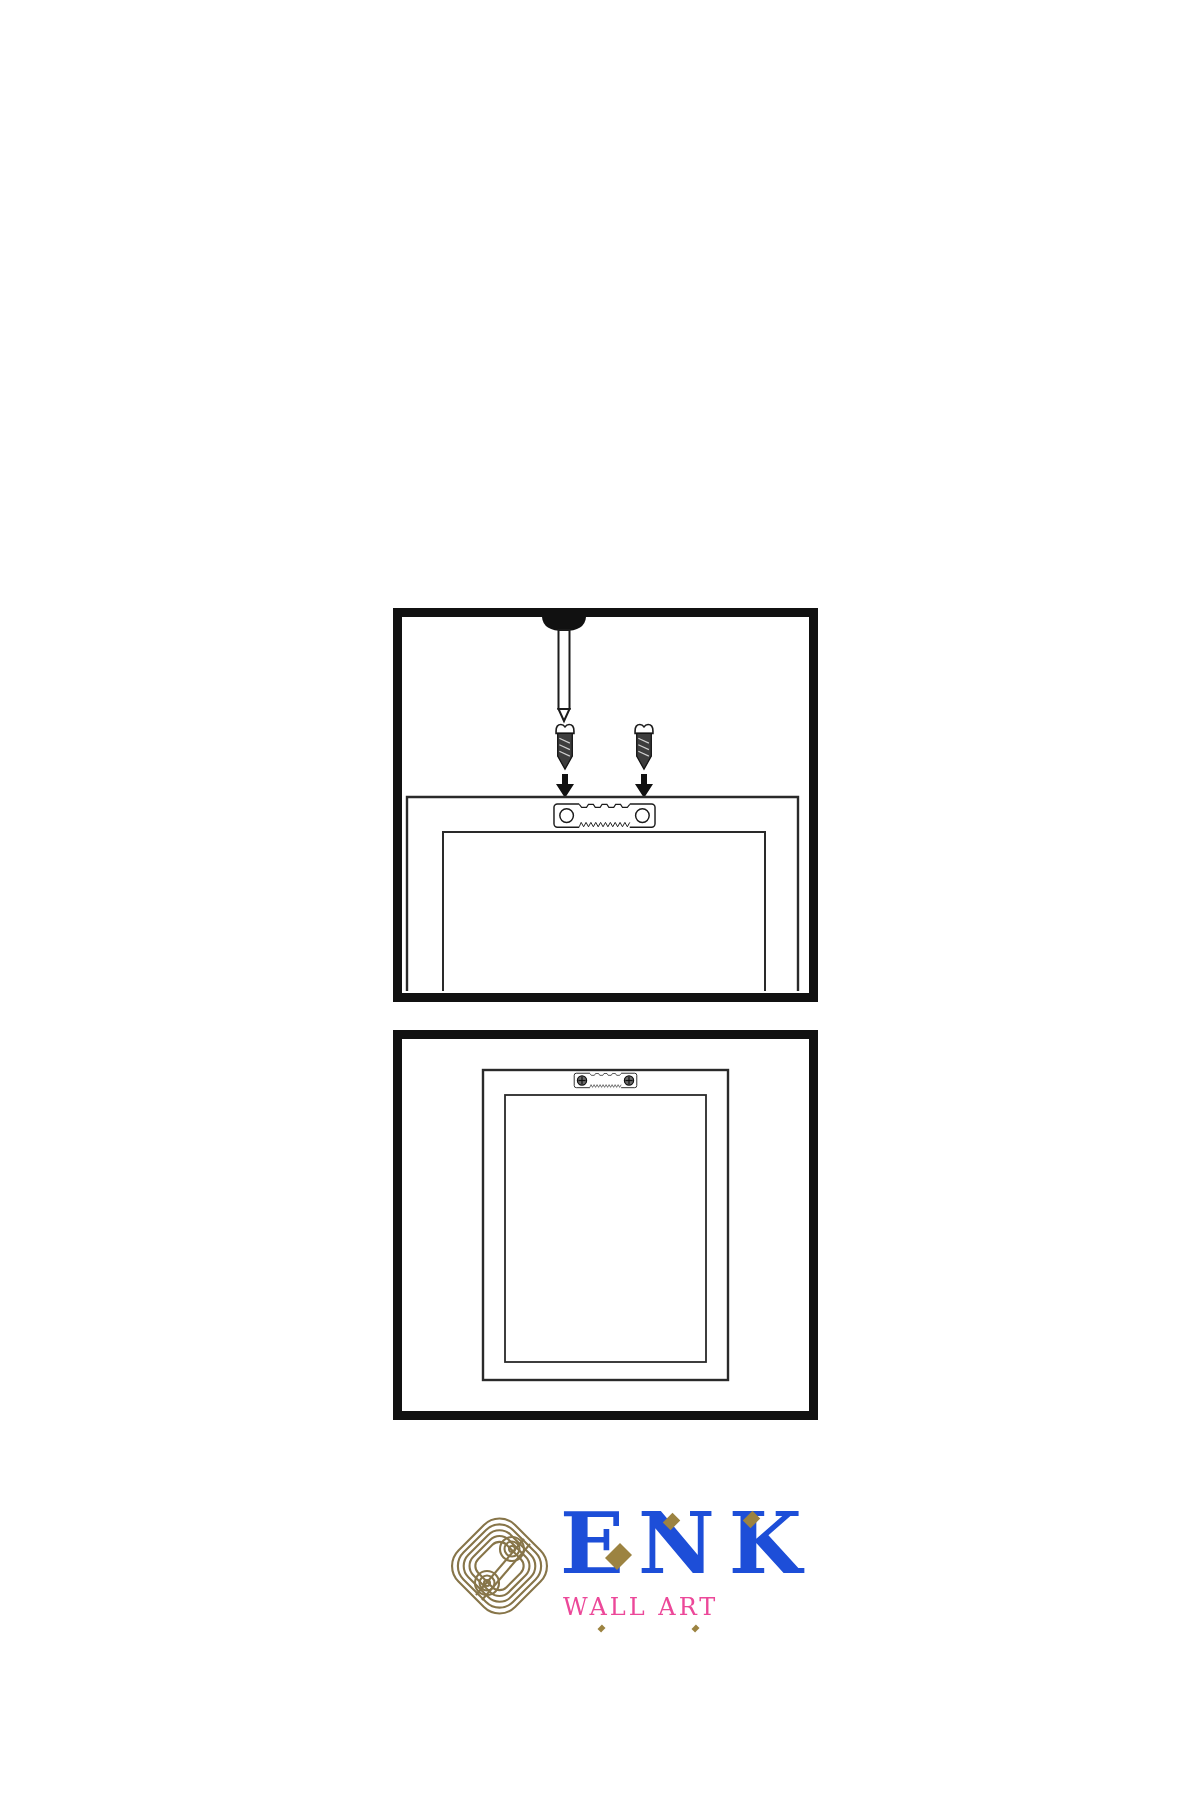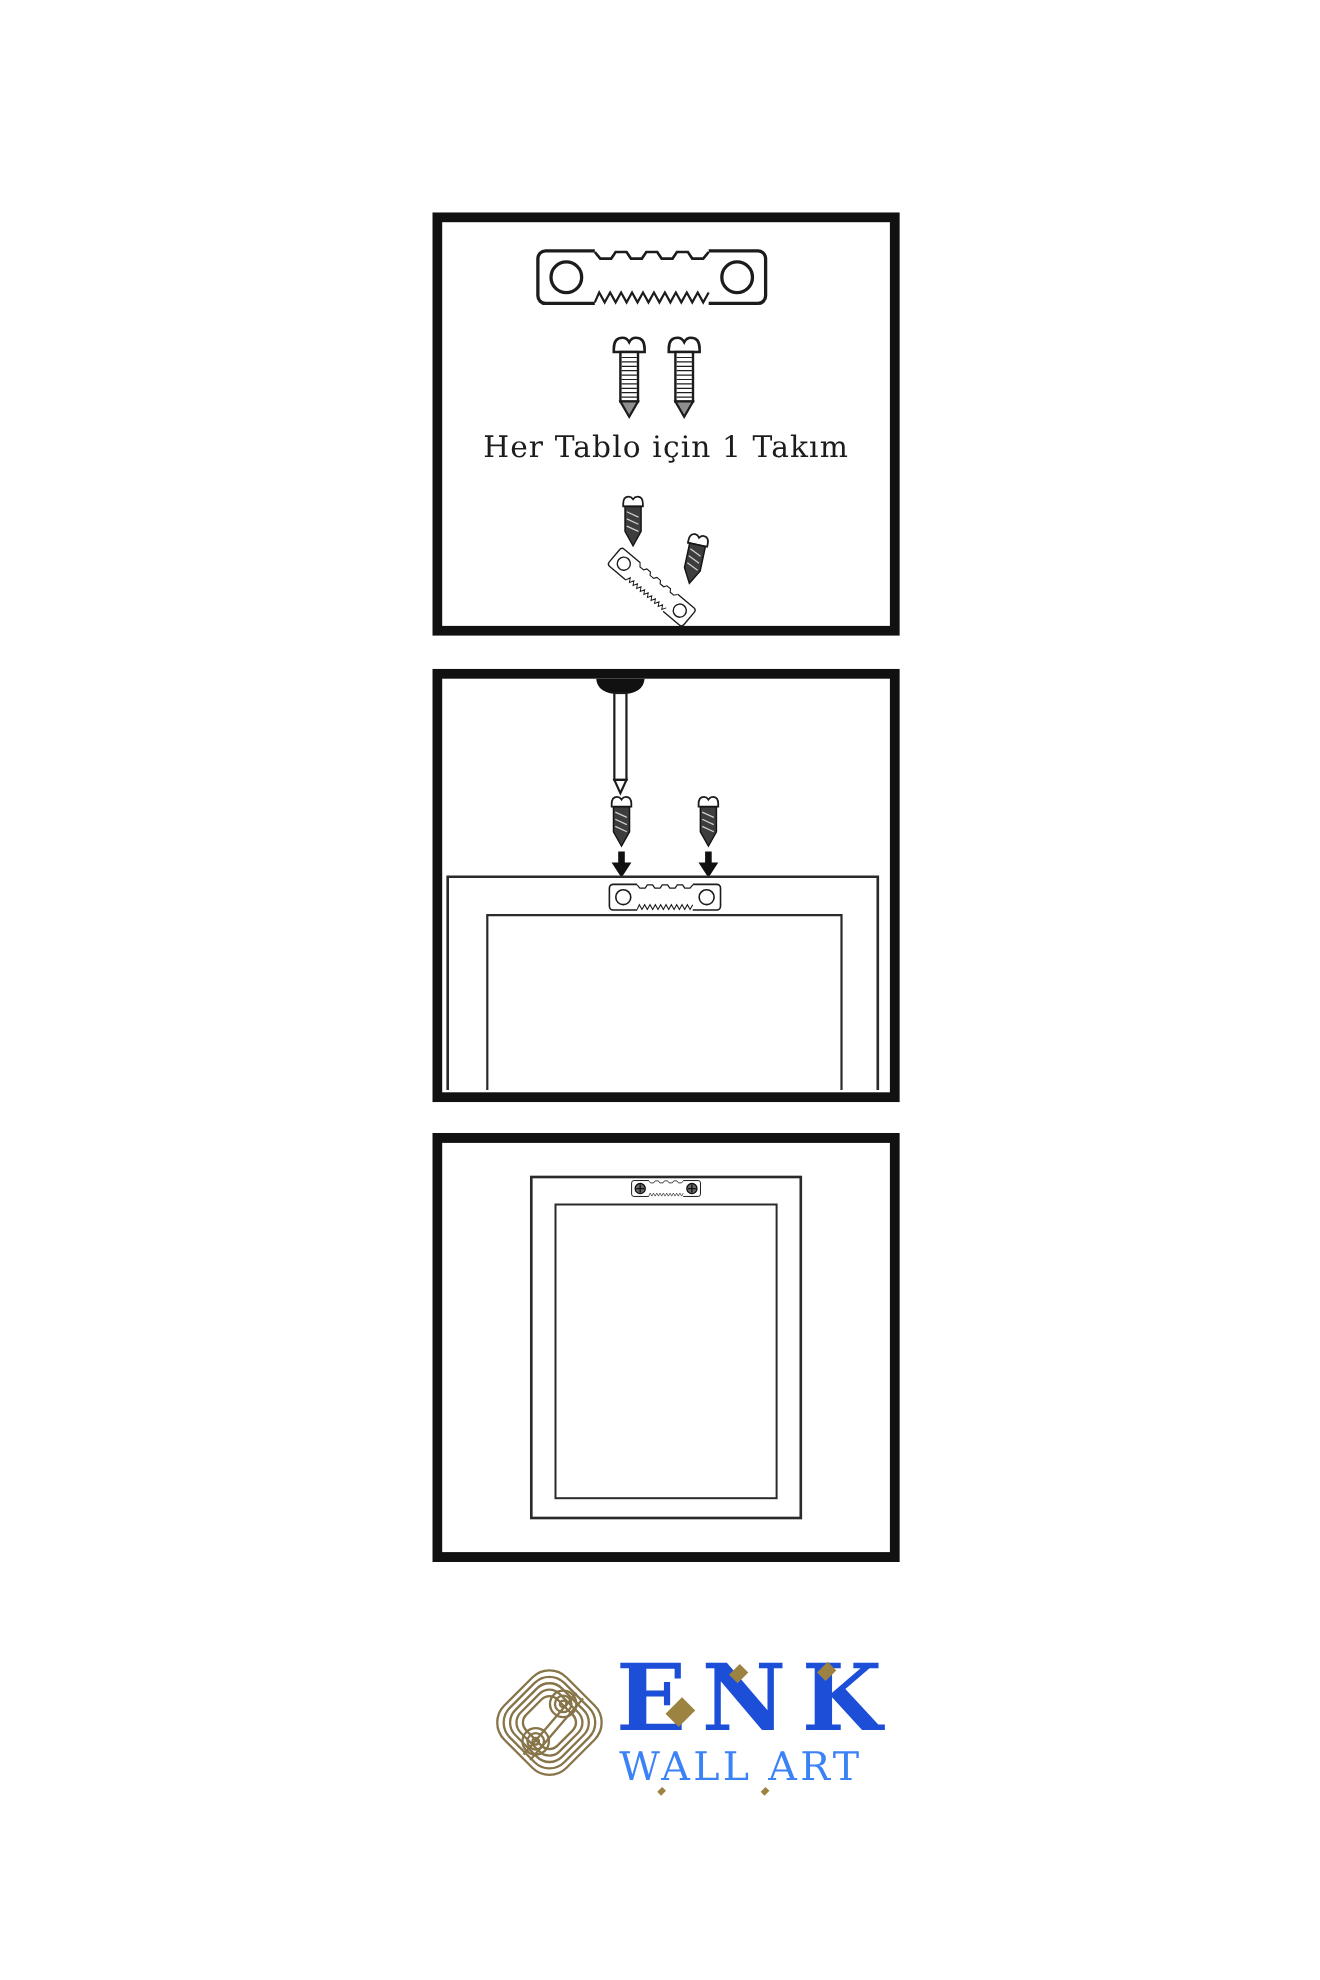--- a/index.html
+++ b/index.html
@@ -6,21 +6,21 @@
   #canvas{position:relative;width:1200px;height:1800px;background:#ffffff;overflow:hidden;
           font-family:"DejaVu Serif","Liberation Serif",serif;}
   .panel{position:absolute;left:393px;width:425px;}
   .panel svg{display:block;}
   .caption{position:absolute;left:0;top:198px;width:425px;text-align:center;
            font-size:27px;letter-spacing:1px;color:#1c1c1c;font-weight:400;}
   .logo-title{position:absolute;left:560px;top:1498px;width:260px;
               font-size:84px;line-height:92px;font-weight:bold;letter-spacing:14px;
               color:#1d4ed8;}
   .logo-subtitle{position:absolute;left:563px;top:1592px;width:240px;
-                 font-size:36px;line-height:30px;letter-spacing:3px;color:#3b82f6;}
+                 font-size:24px;line-height:30px;letter-spacing:3px;color:#ec4899;}
   .diamond{position:absolute;background:#9c8341;transform:rotate(45deg) scaleY(1.25);}
   .d-e{left:610px;top:1548px;width:17px;height:17px;}
   .d-n{left:666px;top:1516px;width:11px;height:11px;}
   .d-k{left:746px;top:1514px;width:11px;height:11px;}
   .d-sub1{left:599px;top:1626px;width:5px;height:5px;}
   .d-sub2{left:693px;top:1626px;width:5px;height:5px;}
 </style>
 </head>
 <body>
 
@@ -59,36 +59,20 @@
       <path d="M5,14 H23 V42 L14,58 L5,42 Z" fill="#3d3d3d" stroke="#141414" stroke-width="1.6"></path>
       <line x1="7" y1="20" x2="20" y2="26" stroke="#cfcfcf" stroke-width="1.4"></line>
       <line x1="7" y1="28" x2="20" y2="34" stroke="#cfcfcf" stroke-width="1.4"></line>
       <line x1="7" y1="36" x2="20" y2="42" stroke="#cfcfcf" stroke-width="1.4"></line>
     </symbol>
   </defs>
 </svg>
 
 <div id="canvas">
 
-  <div class="panel" style="top:193px;height:385px;">
-    <svg width="425" height="385" viewBox="0 0 425 385">
-      <rect x="4.5" y="4.5" width="416" height="376" fill="#ffffff" stroke="#111111" stroke-width="9"></rect>
-      <use href="#sym-hanger" x="92" y="31" width="215" height="56"></use>
-      <use href="#sym-screw-light" x="161" y="110" width="36" height="80"></use>
-      <use href="#sym-screw-light" x="211" y="110" width="36" height="80"></use>
-      <use href="#sym-screw-dark" x="171" y="256" width="23" height="52"></use>
-      <g transform="translate(172,302) rotate(40)">
-        <use href="#sym-hanger" x="0" y="0" width="92" height="24"></use>
-      </g>
-      <g transform="translate(243,291) rotate(12)">
-        <use href="#sym-screw-dark" x="-11" y="0" width="23" height="52"></use>
-      </g>
-    </svg>
-    <div class="caption">Her Tablo için 1 Takım</div>
-  </div>
 
   <div class="panel" style="top:608px;height:394px;">
     <svg width="425" height="394" viewBox="0 0 425 394">
       <rect x="4.5" y="4.5" width="416" height="385" fill="#ffffff" stroke="#111111" stroke-width="9"></rect>
       <g>
         <path d="M149,9 Q150,23 171,23 Q192,23 193,9 Z" fill="#111111"></path>
         <rect x="165.5" y="22" width="11" height="79" fill="#ffffff" stroke="#1c1c1c" stroke-width="2"></rect>
         <path d="M165.5,101 L176.5,101 L171,113 Z" fill="#ffffff" stroke="#1c1c1c" stroke-width="2"></path>
       </g>
       <use href="#sym-screw-dark" x="160.5" y="114" width="23" height="52"></use>

